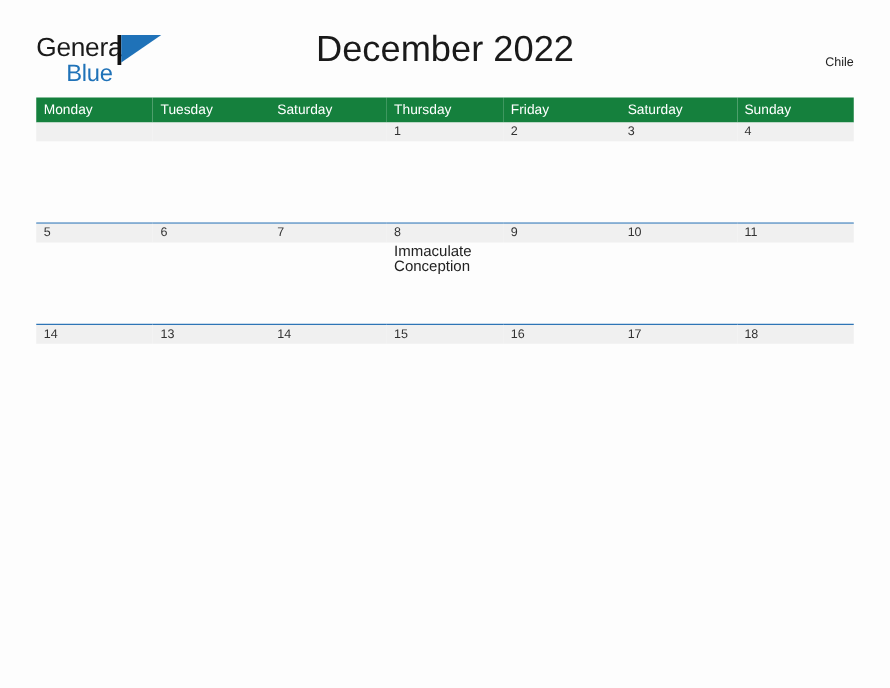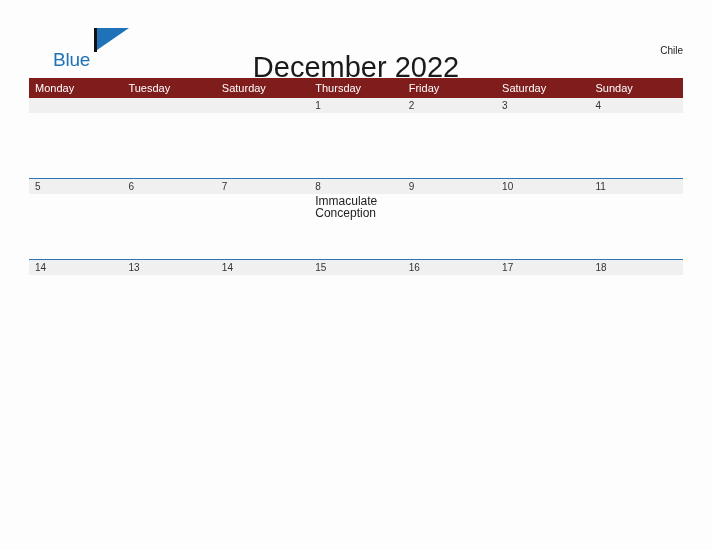--- a/index.html
+++ b/index.html
@@ -65,21 +65,21 @@
     font-size: 19px;
     letter-spacing: -0.2px;
     color: #1f72b8;
     line-height: 23px;
     white-space: nowrap;
   }
 
   .month-title {
     position: absolute;
     left: 0;
-    top: 51px;
+    top: 24px;
     width: 712px;
     text-align: center;
     font-size: 29px;
     color: #1a1a1a;
     font-weight: normal;
     letter-spacing: 0px;
   }
 
   .region-label {
     position: absolute;
@@ -93,21 +93,21 @@
   .calendar {
     position: absolute;
     left: 29px;
     top: 78px;
     width: 654px;
     border-collapse: collapse;
     table-layout: fixed;
   }
 
   .calendar th {
-    background: #7f1d1d;
+    background: #15803d;
     color: #ffffff;
     font-size: 11px;
     font-weight: normal;
     text-align: left;
     padding: 4px 0 4px 6px;
     height: 10px;
     border: none;
   }
 
   .calendar td {
@@ -147,20 +147,21 @@
     background: #f0f0f0;
     height: 15px;
   }
 </style>
 </head>
 <body>
 
 <div class="page-header">
 
   <div class="logo">
+    <span class="logo-general">General</span>
     <span class="logo-flagpole"></span>
     <span class="logo-flag"></span>
     <span class="logo-blue">Blue</span>
   </div>
 
   <div class="month-title">December 2022</div>
 
   <div class="region-label">Chile</div>
 
 </div>

